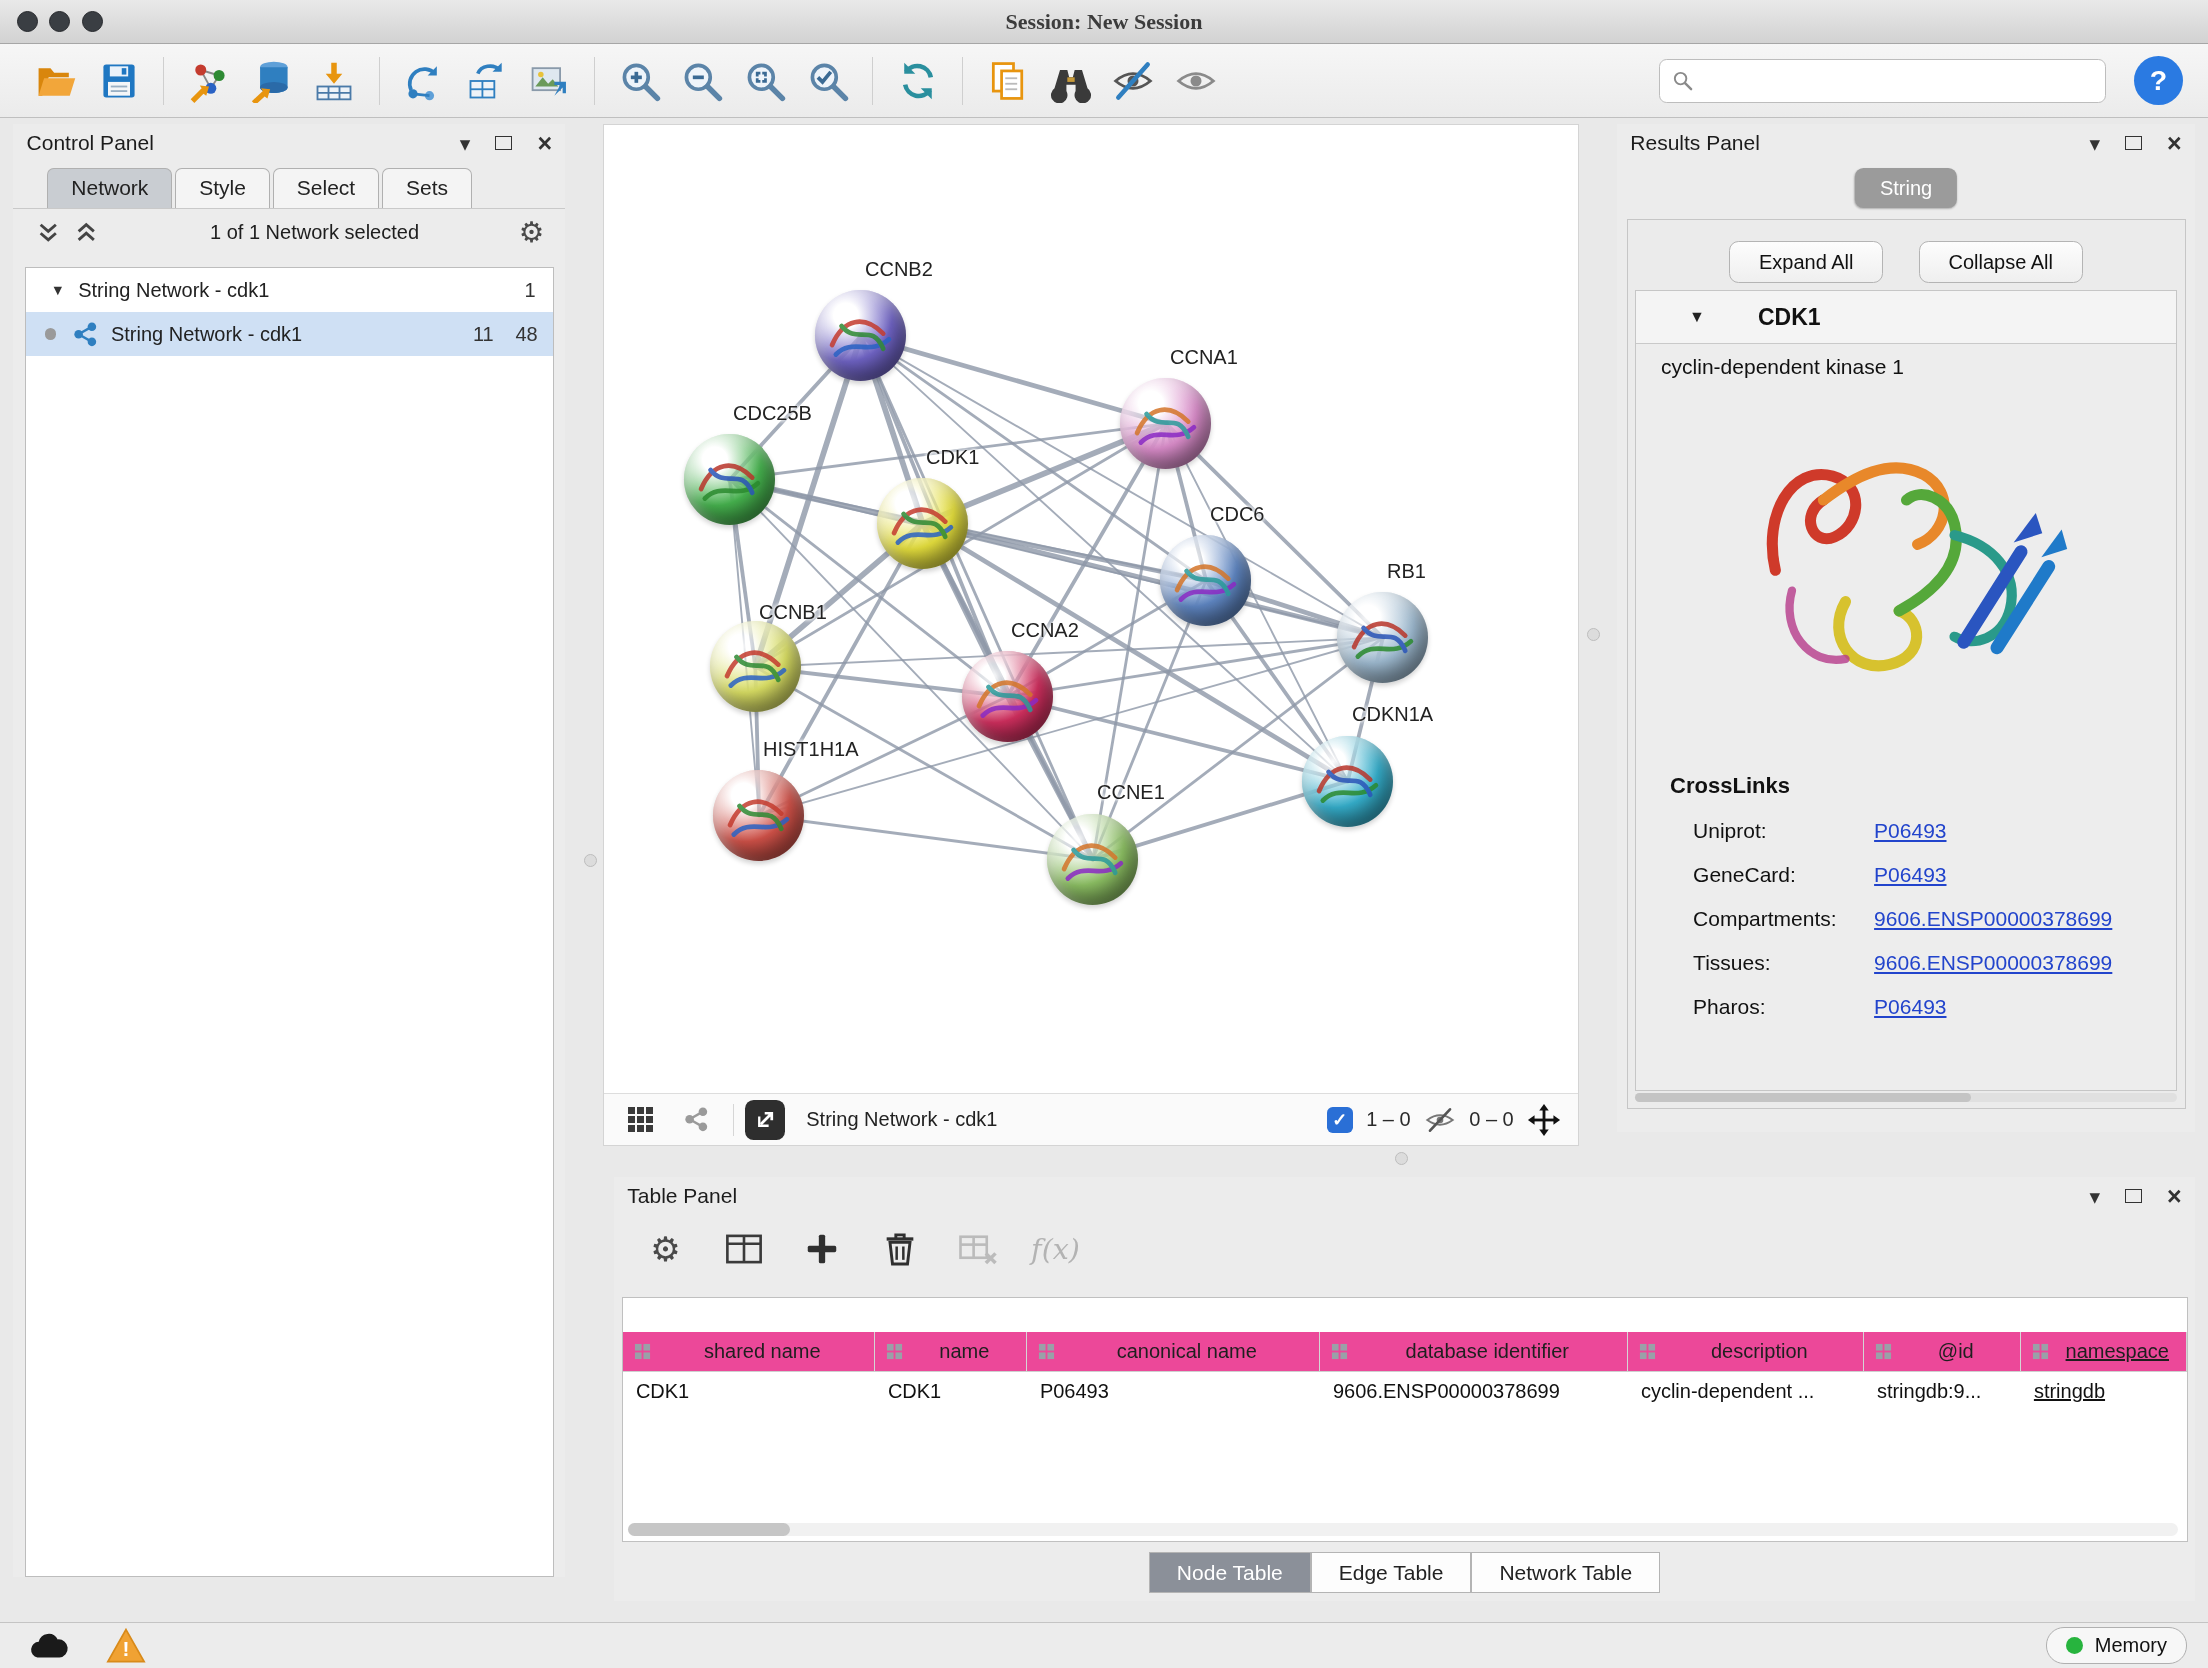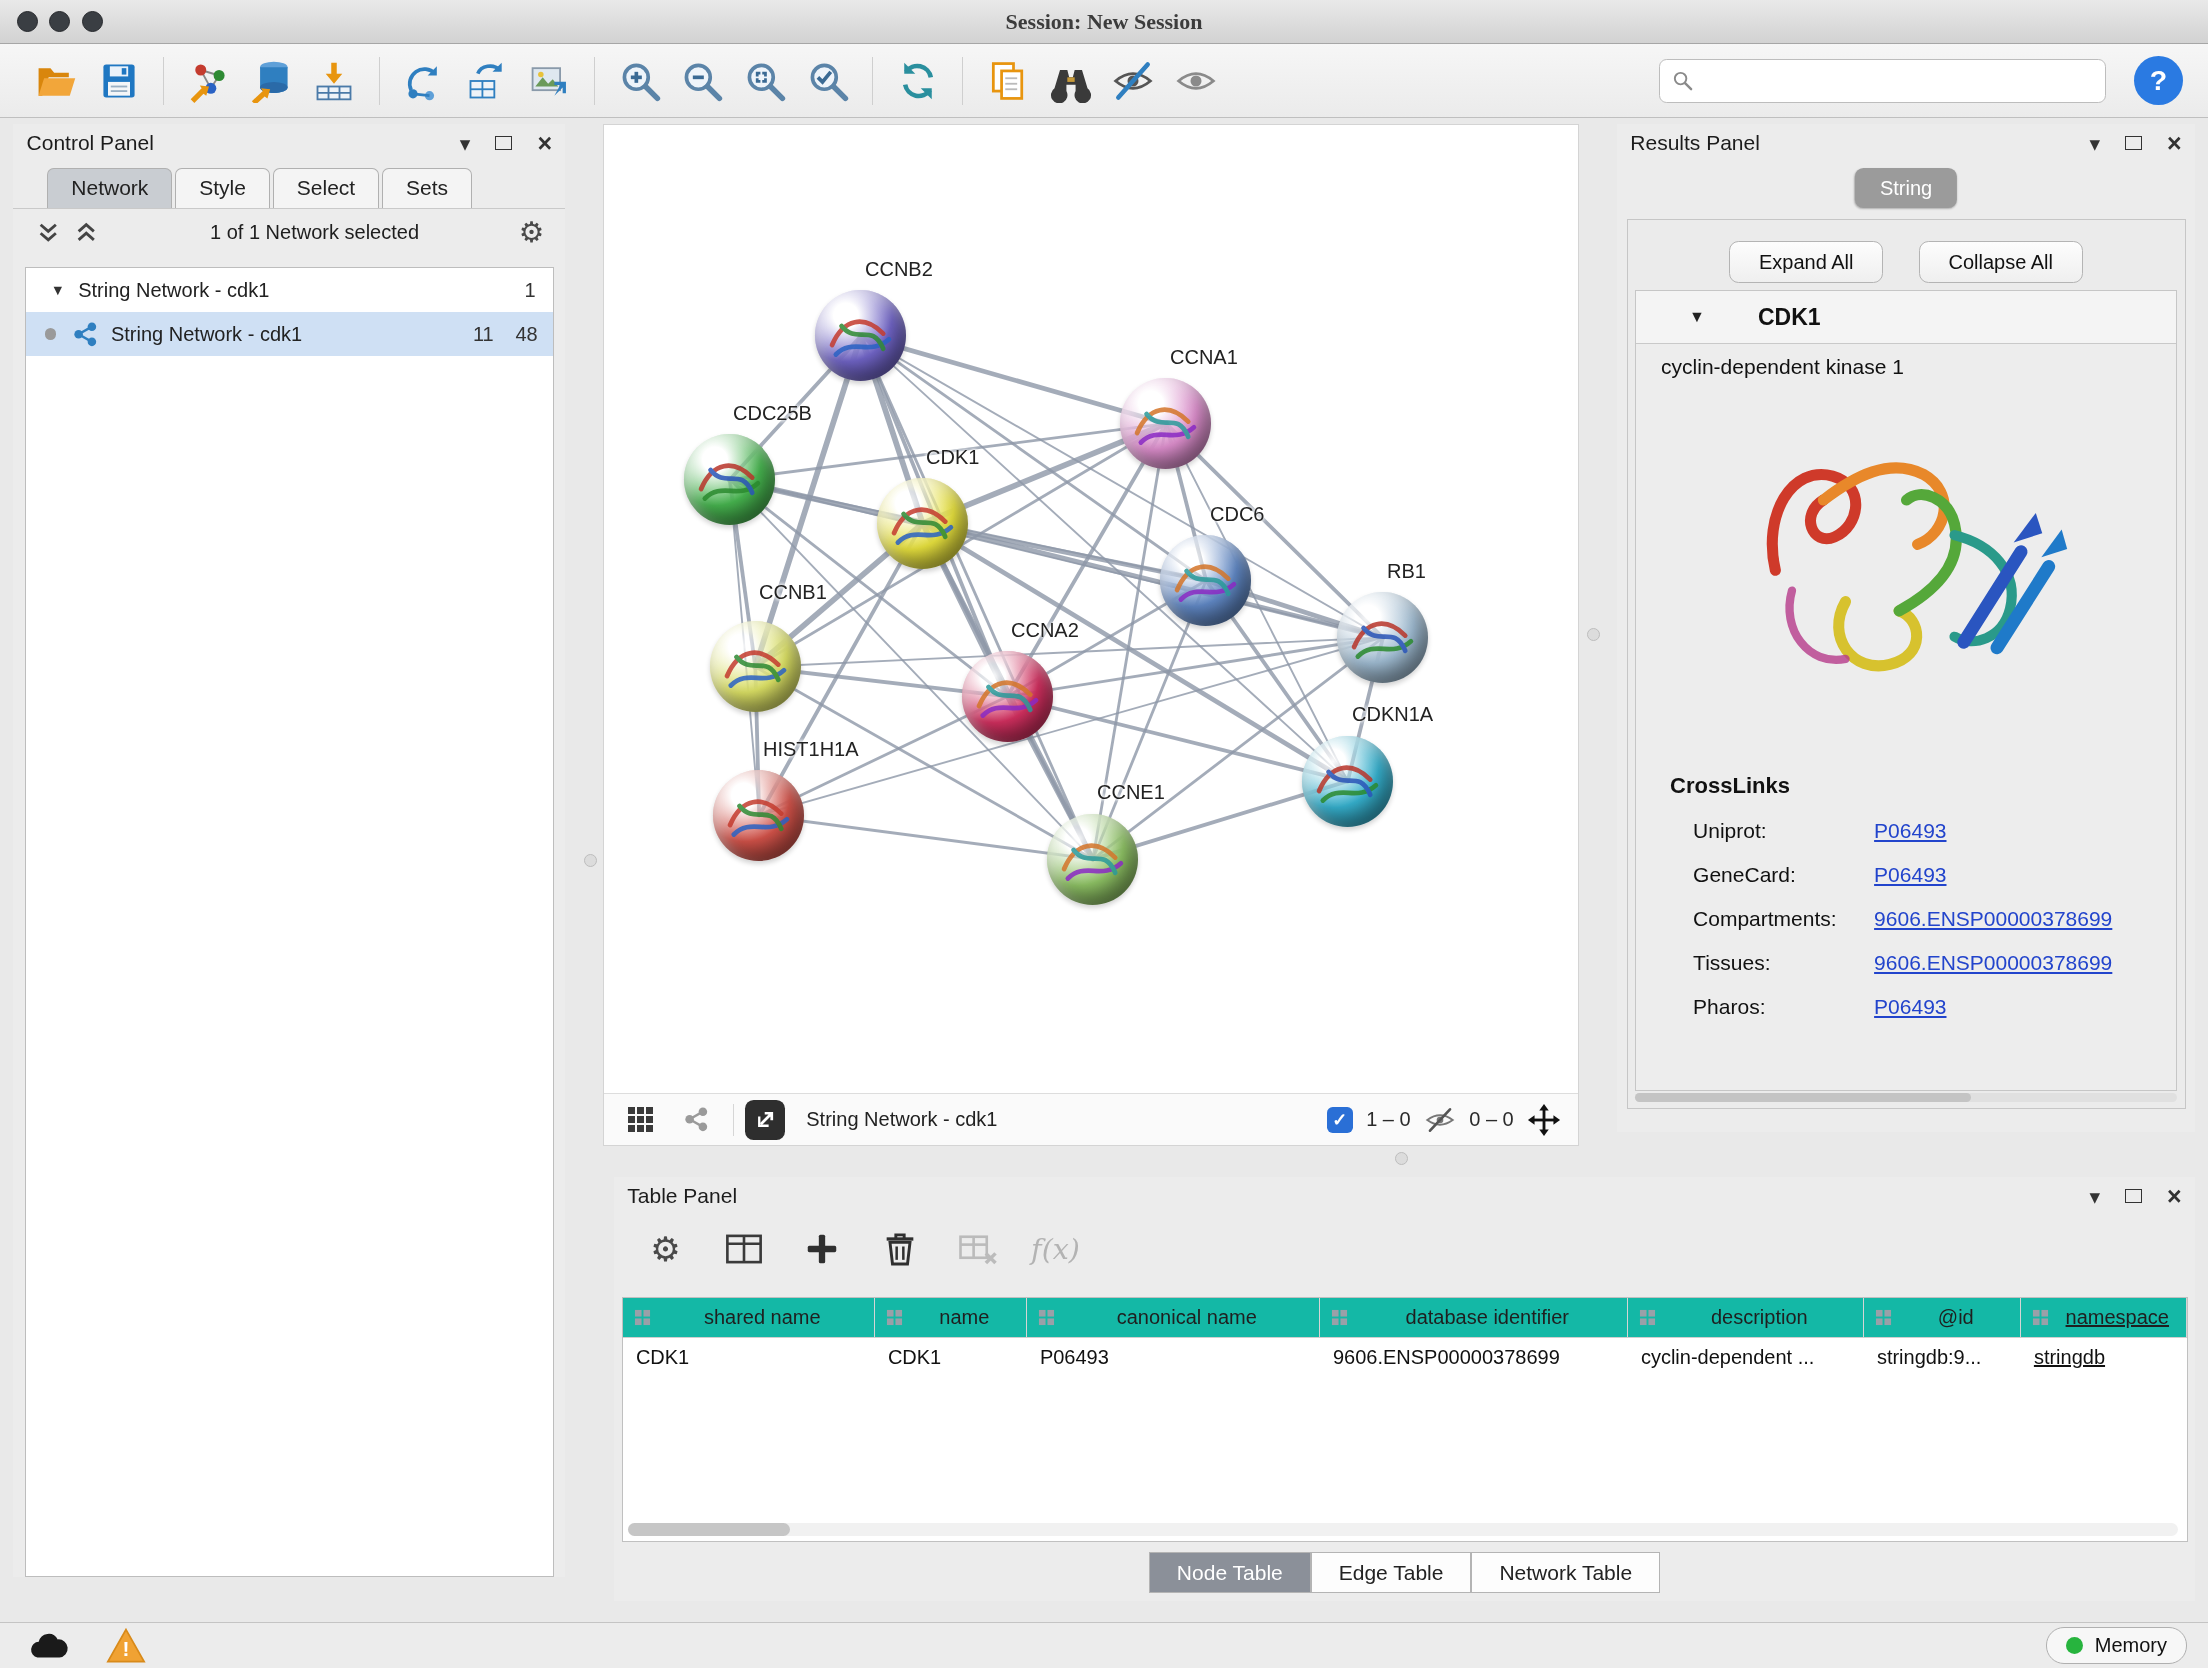--- a/index.html
+++ b/index.html
@@ -96,21 +96,21 @@
   .rp-scroll{position:absolute;left:7.6px;bottom:5.7px;width:542px;height:9.5px;background:#e0e0e0;border-radius:4.8px;}
   .rp-thumb{width:62%;height:9.5px;background:#c4c4c4;border-radius:4.8px;}
 
   
   #table-panel{position:absolute;left:614px;top:1177px;width:1581px;height:424px;background:#ececec;}
   .tp-toolbar{display:flex;align-items:center;height:68px;padding-left:28.5px;gap:32px;}
   .tp-ic{width:46px;height:46px;display:flex;align-items:center;justify-content:center;}
   .tp-gear{font-size:34px;color:#4a4a4a;}
   .tp-fx{font-family:"DejaVu Serif",serif;font-style:italic;font-size:28.5px;color:#b3b3b3;}
   .tp-table{position:absolute;left:7.6px;top:120px;width:1566px;height:245px;background:#fff;border:1px solid #c0c0c0;}
-  .tp-header{display:flex;height:40px;background:#14b8a6;border-bottom:1px solid #cfcfcf;}
+  .tp-header{display:flex;height:40px;background:#ec4899;border-bottom:1px solid #cfcfcf;margin-top:34px;}
   .th{display:flex;align-items:center;border-right:1px solid #d5d5d5;font-size:20px;color:#1f1f1f;padding:0 5.7px;}
   .th svg{width:17px;height:17px;margin:0 5.7px;flex:0 0 auto;}
   .th span{flex:1;text-align:center;white-space:nowrap;overflow:hidden;}
   .tp-row{display:flex;height:40px;}
   .td{font-size:20px;color:#111;padding:7.6px 0 0 13.3px;white-space:nowrap;overflow:hidden;}
   .c0{width:252px;} .c1{width:152px;} .c2{width:293px;} .c3{width:308px;} .c4{width:236px;} .c5{width:157px;} .c6{flex:1;text-decoration:underline;}
   .tp-hscroll{position:absolute;left:5.7px;bottom:4.8px;width:1550px;height:13.3px;background:#f1f1f1;border-radius:6.7px;}
   .tp-hthumb{width:162px;height:13.3px;background:#c6c6c6;border-radius:6.7px;}
   .tp-tabs{position:absolute;left:0;bottom:7.6px;width:100%;display:flex;justify-content:center;}
   .tp-tab{border:1px solid #b4b4b4;background:#fdfdfd;font-size:21px;padding:7.6px 27px;color:#222;}
@@ -456,21 +456,21 @@
           <div class="net-label" style="left: 783px; top: 435px;">RB1</div>
           <div class="net-node" style="left: 106px; top: 496px; background: radial-gradient(circle at 34% 28%, rgba(255, 255, 255, 0.96) 0%, rgba(255, 255, 255, 0.45) 14%, rgb(217, 222, 100) 52%, rgb(119, 122, 55) 100%);">
             <svg viewBox="0 0 96 96">
               <g fill="none" stroke-linecap="round" stroke-width="5" opacity=".85">
                 <path d="M18 58 C30 30 52 26 72 46" stroke="#c43b2e"></path>
                 <path d="M22 68 C40 50 58 70 78 52" stroke="#2a62c4"></path>
                 <path d="M28 38 C44 58 60 34 72 62" stroke="#2e8a33"></path>
               </g>
             </svg>
           </div>
-          <div class="net-label" style="left: 155px; top: 456px;">CCNB1</div>
+          <div class="net-label" style="left: 155px; top: 476px;">CCNB1</div>
           <div class="net-node" style="left: 358px; top: 526px; background: radial-gradient(circle at 34% 28%, rgba(255, 255, 255, 0.96) 0%, rgba(255, 255, 255, 0.45) 14%, rgb(207, 47, 94) 52%, rgb(114, 26, 52) 100%);">
             <svg viewBox="0 0 96 96">
               <g fill="none" stroke-linecap="round" stroke-width="5" opacity=".85">
                 <path d="M18 58 C30 30 52 26 72 46" stroke="#d4752a"></path>
                 <path d="M22 68 C40 50 58 70 78 52" stroke="#8a2ac4"></path>
                 <path d="M28 38 C44 58 60 34 72 62" stroke="#2a9a9a"></path>
               </g>
             </svg>
           </div>
           <div class="net-label" style="left: 407px; top: 494px;">CCNA2</div>

